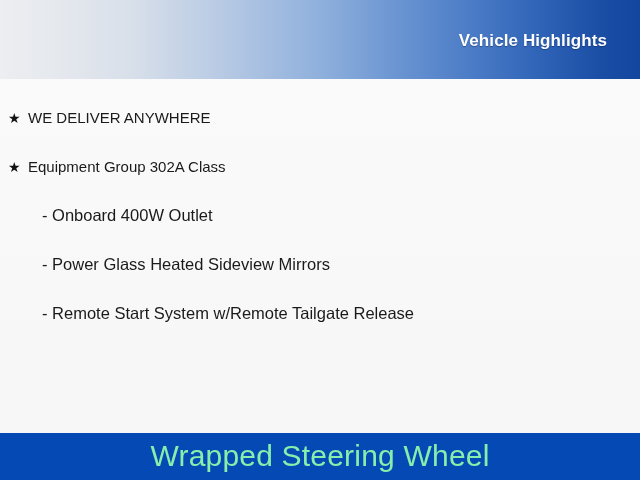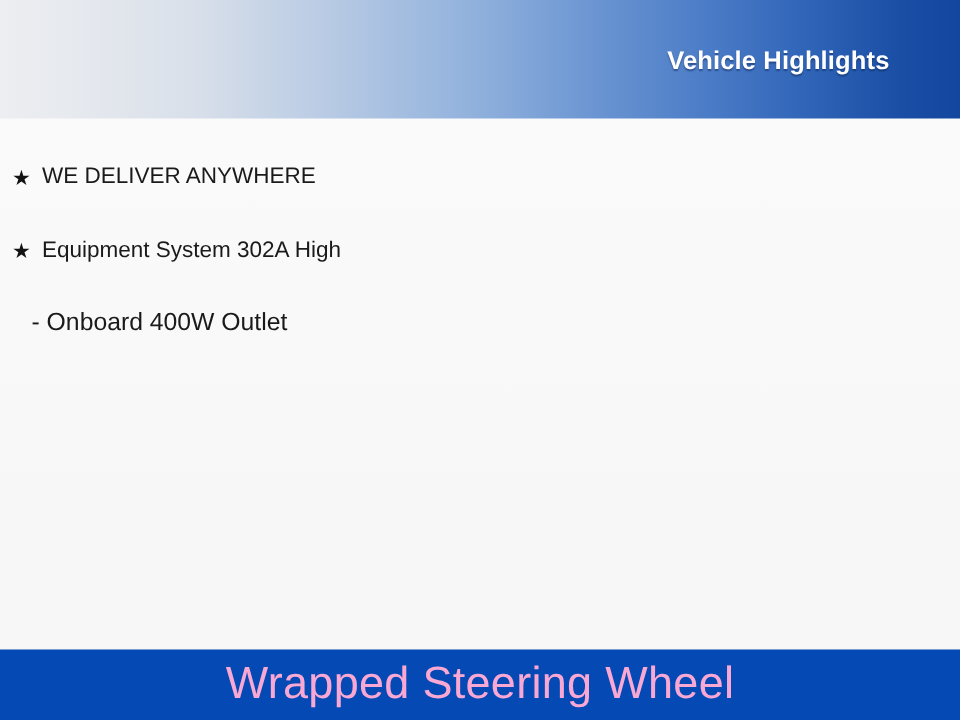--- a/index.html
+++ b/index.html
@@ -41,21 +41,21 @@
         #13479f 100%);
     display: flex;
     align-items: center;
     justify-content: flex-end;
   }
   .header-title {
     color: #ffffff;
     font-size: 17px;
     font-weight: bold;
     letter-spacing: 0.1px;
-    padding-right: 47px;
+    padding-right: 33px;
     margin-top: 2px;
     text-shadow: 0 1px 1px rgba(10,30,70,0.45);
     white-space: nowrap;
   }
 
   
   .body-list {
     position: absolute;
     left: 0;
     top: 79px;
@@ -78,40 +78,40 @@
     line-height: 1;
     color: #121212;
     text-align: left;
   }
   .row-text {
     font-size: 15px;
     color: #1a1a1a;
     line-height: 1.2;
   }
   .list-row.sub {
-    padding-left: 21px;
+    padding-left: 42px;
   }
   .list-row.sub .row-text {
     font-size: 16.5px;
   }
 
   
   .footer-banner {
     position: absolute;
     left: 0;
     top: 433px;
     width: 640px;
     height: 47px;
     background: #0549b4;
     display: flex;
     align-items: center;
     justify-content: center;
   }
   .footer-title {
-    color: #f9a8d4;
+    color: #86efac;
     font-size: 30px;
     font-weight: normal;
     letter-spacing: 0.2px;
     white-space: nowrap;
     line-height: 1;
     margin-top: -1px;
   }
 </style>
 </head>
 <body>
@@ -124,30 +124,36 @@
 
   <div class="body-list">
 
     <div class="list-row">
       <span class="bullet-star">★</span>
       <span class="row-text">WE DELIVER ANYWHERE</span>
     </div>
 
     <div class="list-row">
       <span class="bullet-star">★</span>
-      <span class="row-text">Equipment System 302A High</span>
+      <span class="row-text">Equipment Group 302A Class</span>
     </div>
 
     <div class="list-row sub">
       <span class="row-text">- Onboard 400W Outlet</span>
     </div>
 
 
 
+    <div class="list-row sub">
+      <span class="row-text">- Power Glass Heated Sideview Mirrors</span>
+    </div>
 
+    <div class="list-row sub">
+      <span class="row-text">- Remote Start System w/Remote Tailgate Release</span>
+    </div>
 
   </div>
 
   <div class="footer-banner">
     <div class="footer-title">Wrapped Steering Wheel</div>
   </div>
 
 </div>
 
 </body></html>

